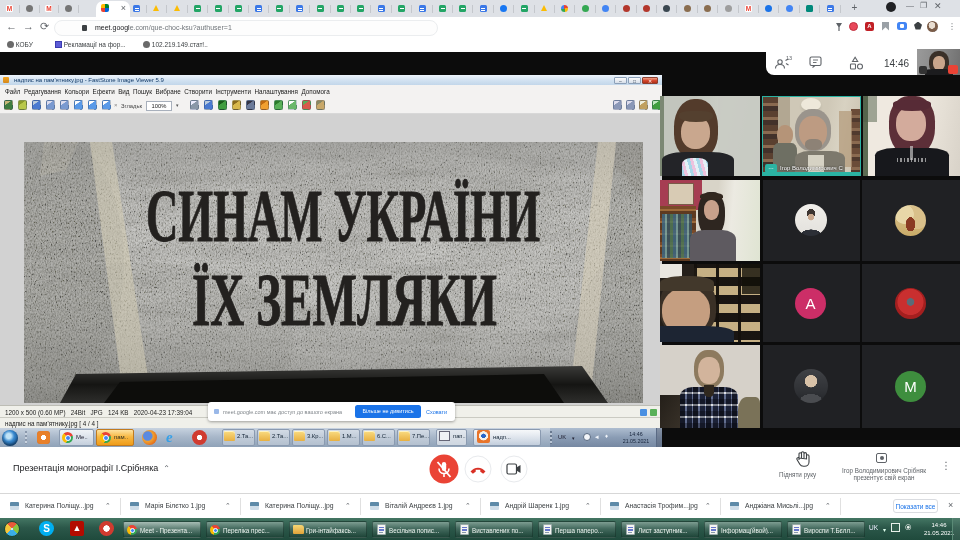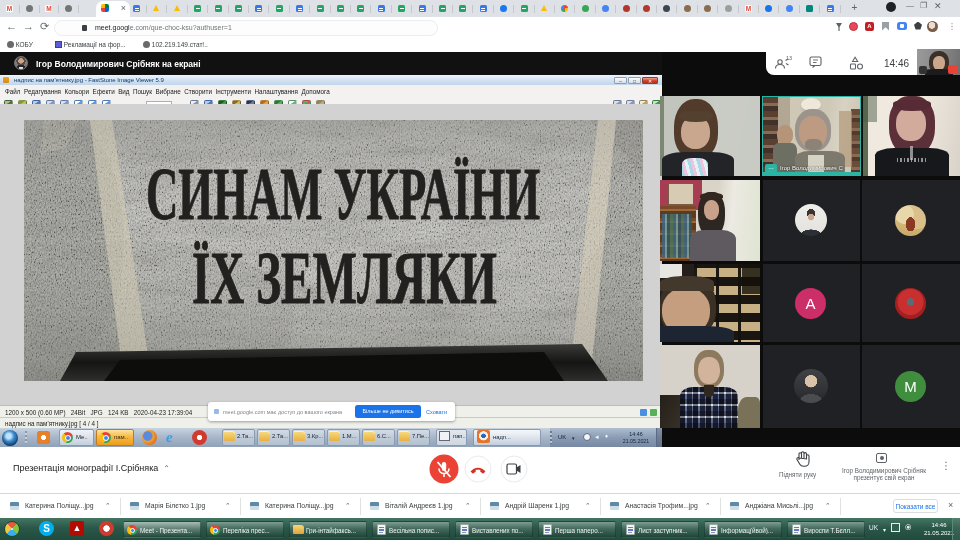--- a/index.html
+++ b/index.html
@@ -26,21 +26,21 @@
      background:radial-gradient(circle at 50% 32%, #caa58a 0 26%, #5a4a42 28% 45%, transparent 46%),radial-gradient(ellipse 60% 40% at 50% 95%, #dfe2e6 0 30%, #23262c 32% 70%, transparent 71%),linear-gradient(#8d8d8f,#6e6e70); border:1px solid #777;}
   #presbar .nm { position:absolute; left:36px; top:7px; color:#fff; font-size:8.5px; font-weight:bold; letter-spacing:0;}
 
   
   #fs { left:0; top:23.5px; width:662px; height:372px; background:#d2d2d2; }
   #fs-title { position:absolute; left:0; top:0; width:662px; height:9.5px;
       background:linear-gradient(#eef5fc,#cfe0f0 60%,#c2d6ea); font-size:6px; color:#123a68; }
   #fs-menu { position:absolute; left:0; top:9.5px; width:662px; height:12.5px; background:#f3f2f1; font-size:6.3px; color:#1a1a1a; }
   #fs-tools { position:absolute; left:0; top:22px; width:662px; height:16.5px; background:#f3f2f1; border-bottom:1px solid #d8d8d8;}
   .ticon { position:absolute; top:3px; width:11px; height:11px; border-radius:2px; }
-  #fs-img-area { position:absolute; left:0; top:29px; width:662px; height:291px; background:#d2d2d2; }
+  #fs-img-area { position:absolute; left:0; top:51px; width:662px; height:291px; background:#d2d2d2; }
   #photo { position:absolute; left:24px; top:16px; width:619px; height:261px; }
   #fs-status { position:absolute; left:0; top:329.5px; width:662px; height:12.5px; background:#f0f0ea; border-top:1px solid #bdbdb5; font-size:6.3px; color:#222; }
   #fs-fname { position:absolute; left:0; top:342px; width:662px; height:10.5px; background:#f0f0ea; border-top:1px solid #cacac2; font-size:6.3px; color:#222; }
   
   #fs-taskbar { position:absolute; left:0; top:352.5px; width:662px; height:19.5px;
       background:linear-gradient(#c8d3e0,#a9b8ca 45%,#8fa2b8); }
 
   
   #sharepopup { left:208px; top:401.5px; width:247px; height:19.5px; background:#fff; border-radius:3px;
       box-shadow:0 1px 3px rgba(0,0,0,.35); font-size:6.4px; color:#5f6368; }
@@ -202,24 +202,20 @@
     <span style="position:absolute;left:927px;top:3.5px;width:11px;height:11px;border-radius:50%;background:radial-gradient(circle at 45% 40%,#e8ddd0 0 35%,#7a5c48 40% 70%,#4a3830 75%);"></span>
     <span style="position:absolute;left:948px;top:5px;font-size:8px;color:#5f6368;">⋮</span>
   </div>
   <div class="abs" id="bookmarks">
     <span class="bmitem" style="left:7px;"><span style="display:inline-block;width:7px;height:7px;border-radius:50%;background:#6a6a6a;vertical-align:-1px;"></span> КОБУ</span>
     <span class="bmitem" style="left:55px;"><span style="display:inline-block;width:7px;height:7px;background:#5c5cd6;border:1px solid #3b3bb0;vertical-align:-1px;"></span> Рекламації на фор...</span>
     <span class="bmitem" style="left:143px;"><span style="display:inline-block;width:7px;height:7px;border-radius:50%;background:#6a6a6a;vertical-align:-1px;"></span> 102.219.149.стат!..</span>
   </div>
 
   <div class="abs" id="stage">
-    <div class="abs" id="presbar">
-      <div class="av"></div>
-        <div class="nm">Ігор Володимирович Срібняк на екрані</div>
-    </div>
     <div class="abs" id="fs">
       <div id="fs-title">
           <span style="position:absolute;left:14px;top:2px;">надпис на пам'ятнику.jpg - FastStone Image Viewer 5.9</span>
           <span style="position:absolute;left:3px;top:2px;width:6px;height:6px;background:linear-gradient(#f5a623,#d4881c);border-radius:1px;"></span>
       <span style="position:absolute;left:614px;top:1.5px;width:13px;height:7px;background:linear-gradient(#fdfdfd,#d5dde8);border:1px solid #8ca0b8;border-radius:1px;font-size:5px;color:#345;text-align:center;line-height:6px;">–</span>
       <span style="position:absolute;left:628px;top:1.5px;width:13px;height:7px;background:linear-gradient(#fdfdfd,#d5dde8);border:1px solid #8ca0b8;border-radius:1px;font-size:5px;color:#345;text-align:center;line-height:6px;">□</span>
       <span style="position:absolute;left:642px;top:1.5px;width:16px;height:7px;background:linear-gradient(#f0a088,#d6492f 50%,#b03018);border:1px solid #8c4030;border-radius:1px;font-size:5px;color:#fff;text-align:center;line-height:6px;">✕</span>
         </div>
       <div id="fs-menu">
           <span style="position:absolute;left:5px;top:3px;">Файл&nbsp;&nbsp;Редагування&nbsp;&nbsp;Кольори&nbsp;&nbsp;Ефекти&nbsp;&nbsp;Вид&nbsp;&nbsp;Пошук&nbsp;&nbsp;Вибране&nbsp;&nbsp;Створити&nbsp;&nbsp;Інструменти&nbsp;&nbsp;Налаштування&nbsp;&nbsp;Допомога</span>

